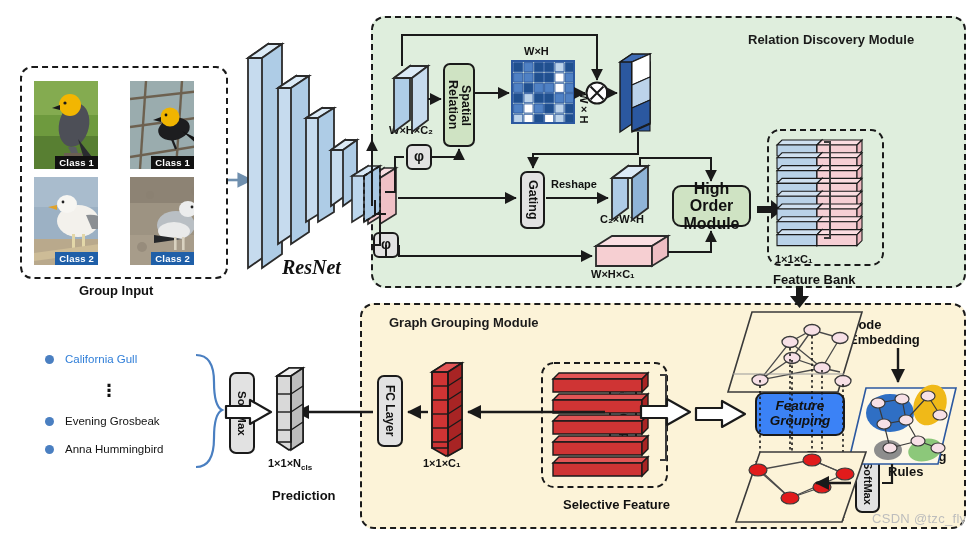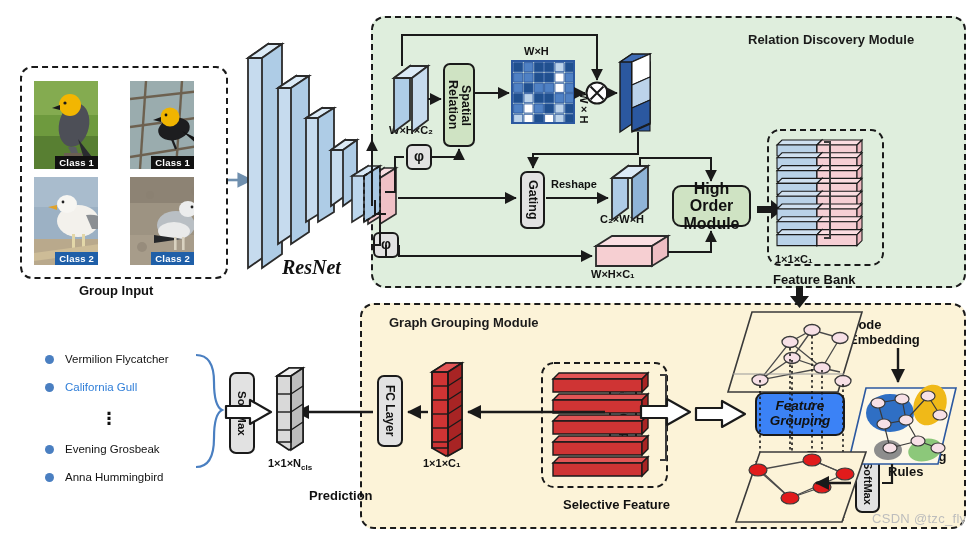--- a/index.html
+++ b/index.html
@@ -202,31 +202,27 @@
 Rules</div>
 
 <div class="cap" style="left:673px;top:404px;font-size:12px;">Cᵣ</div>
 <div class="cap" style="left:581px;top:464px;">1×1×C₁</div>
 <div class="capbig" style="left:563px;top:497px;">Selective Feature</div>
 
 <div class="cap" style="left:423px;top:457px;">1×1×C₁</div>
 <div class="cap" style="left:268px;top:457px;">
   <span>1×1×N</span><sub>cls</sub>
 </div>
-<div class="capbig" style="left:272px;top:488px;margin-left:37px;">Prediction</div>
+<div class="capbig" style="left:272px;top:488px;">Prediction</div>
 
 <div class="lbl" style="left:282px;top:256px;font-size:20px;font-style:italic;font-family:'Liberation Serif',serif;">ResNet</div>
 
 <div class="watermark" style="left:872px;top:511px;">CSDN @tzc_fly</div>
 
 <div id="class-list">
-    <div class="cls-row">
-      <span class="cls-dot"></span>
-      <span class="cls-name">Vermilion Flycatcher</span>
-    </div>
     <div class="cls-row">
       <span class="cls-dot"></span>
       <span class="cls-name hl">California Gull</span>
     </div>
     <div class="dots-row">⋮</div>
     <div class="cls-row">
       <span class="cls-dot"></span>
       <span class="cls-name">Evening Grosbeak</span>
     </div>
     <div class="cls-row">

